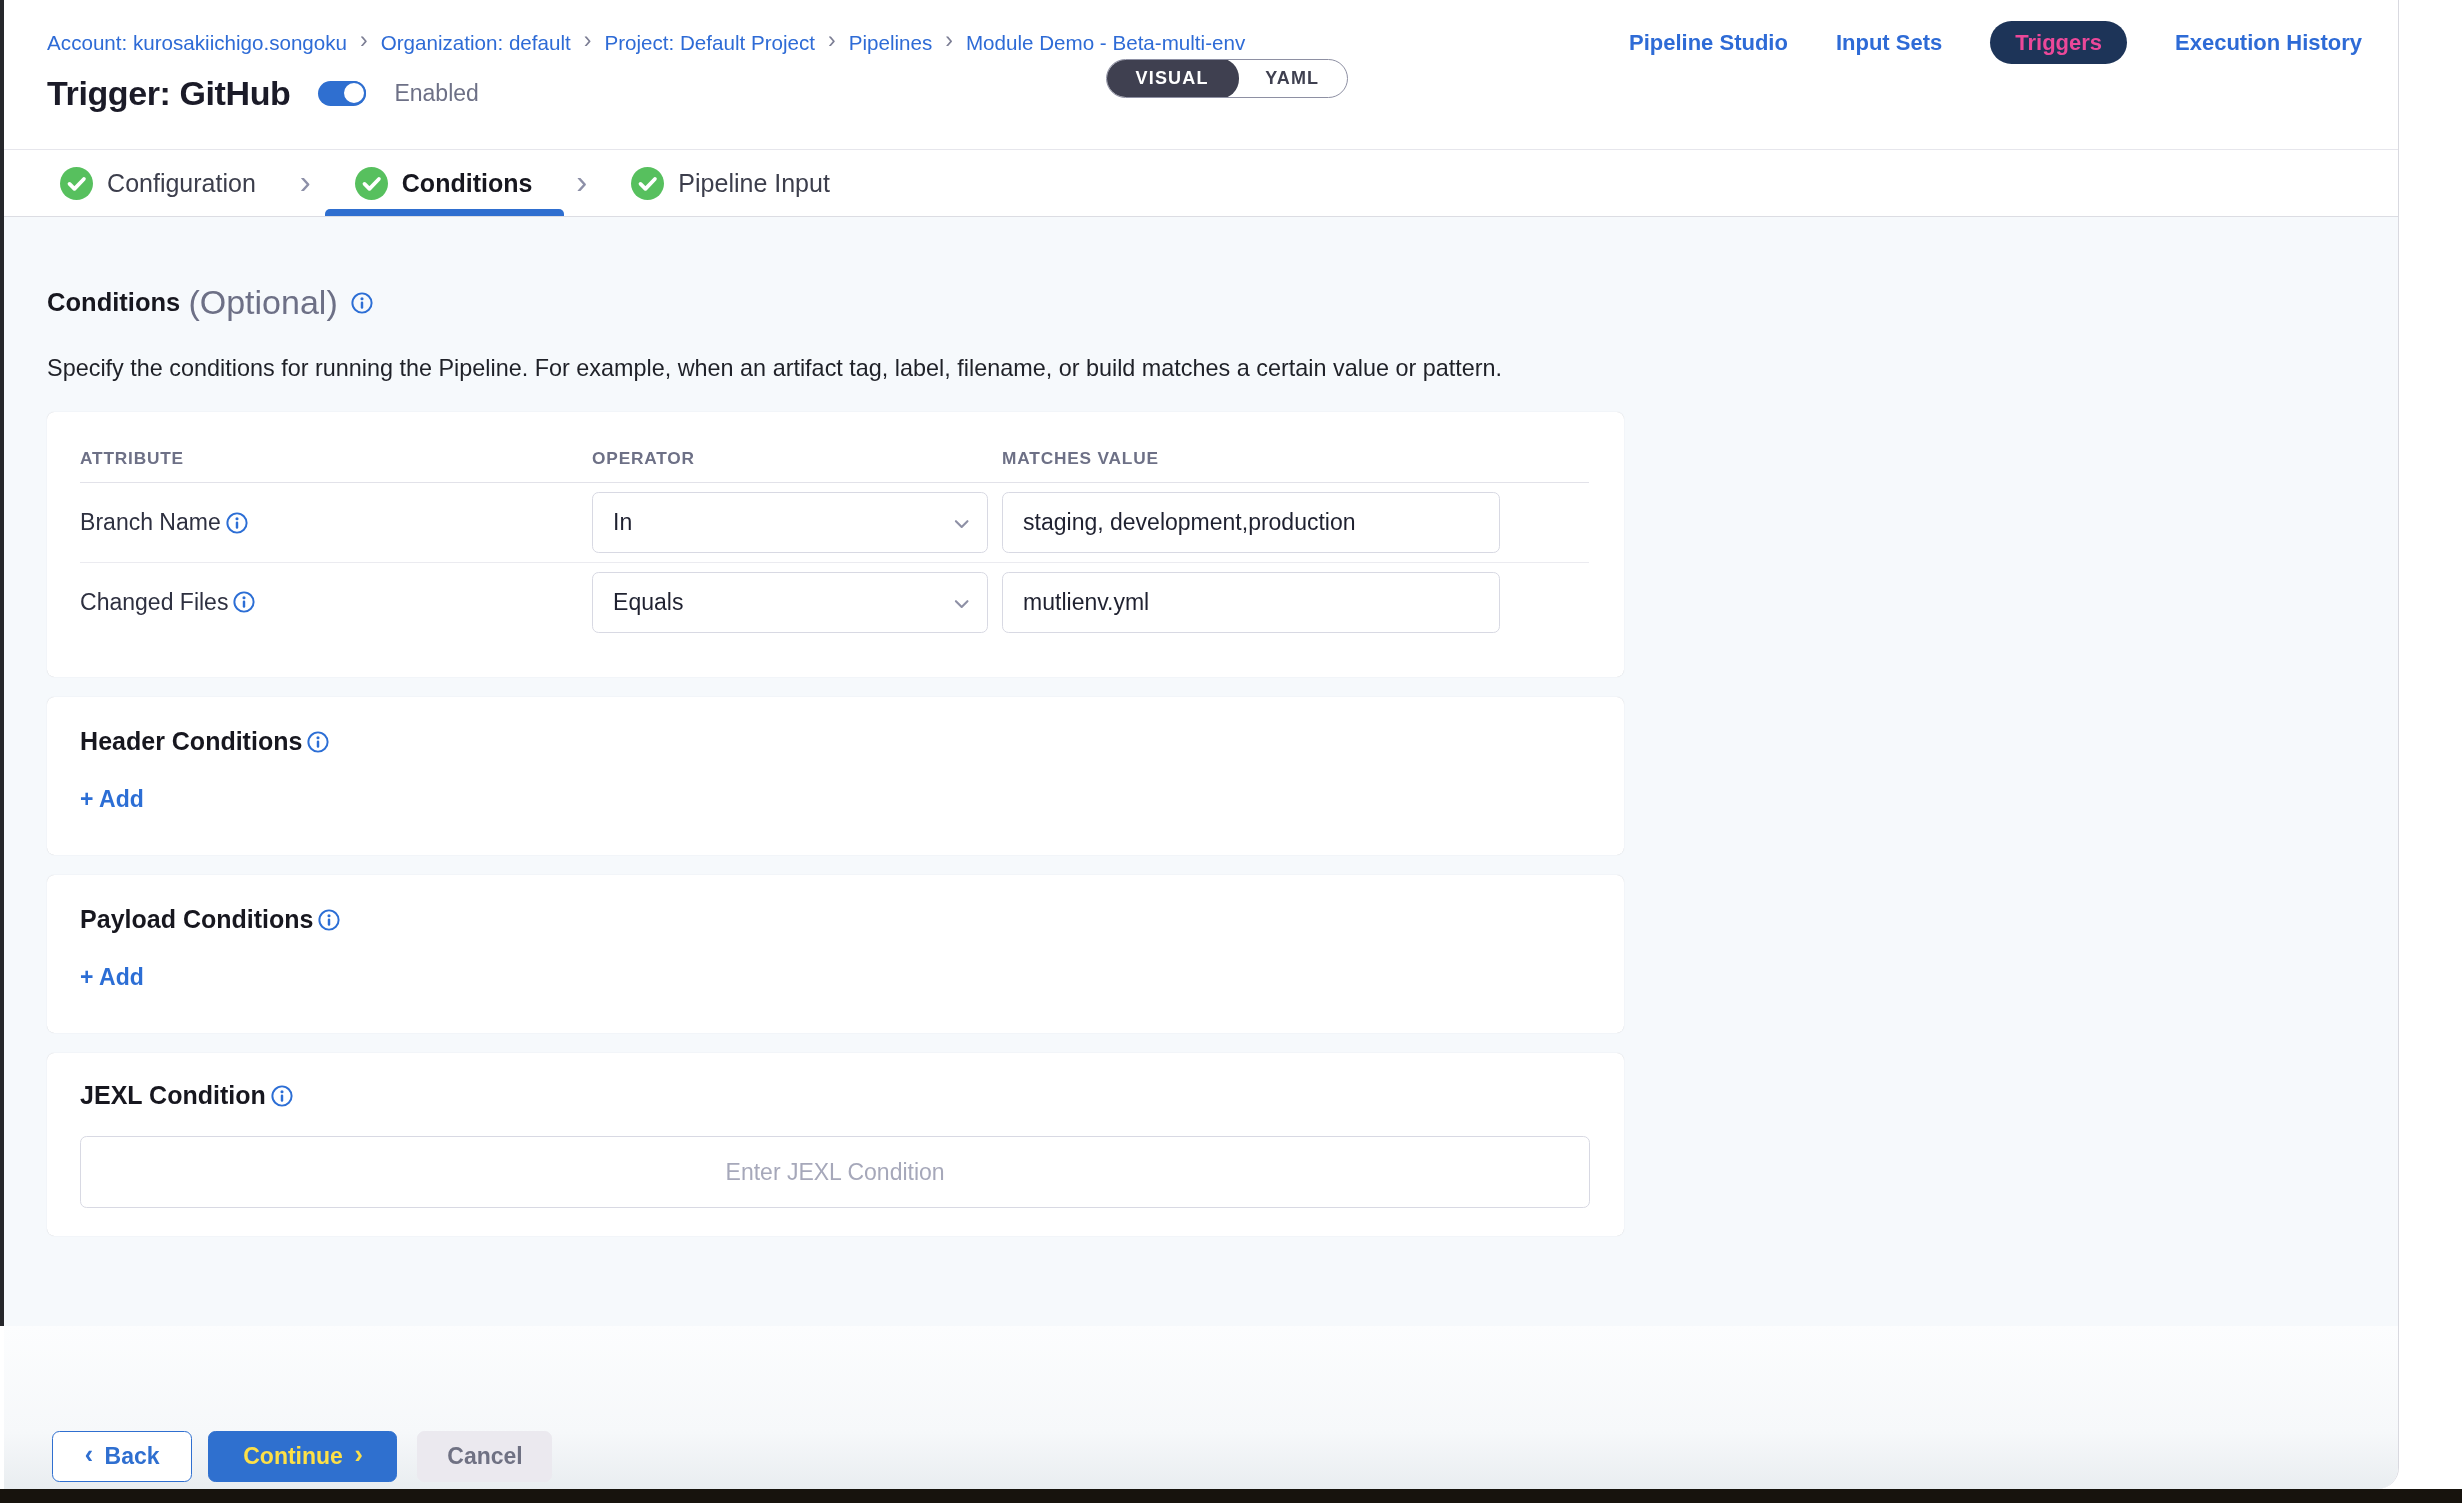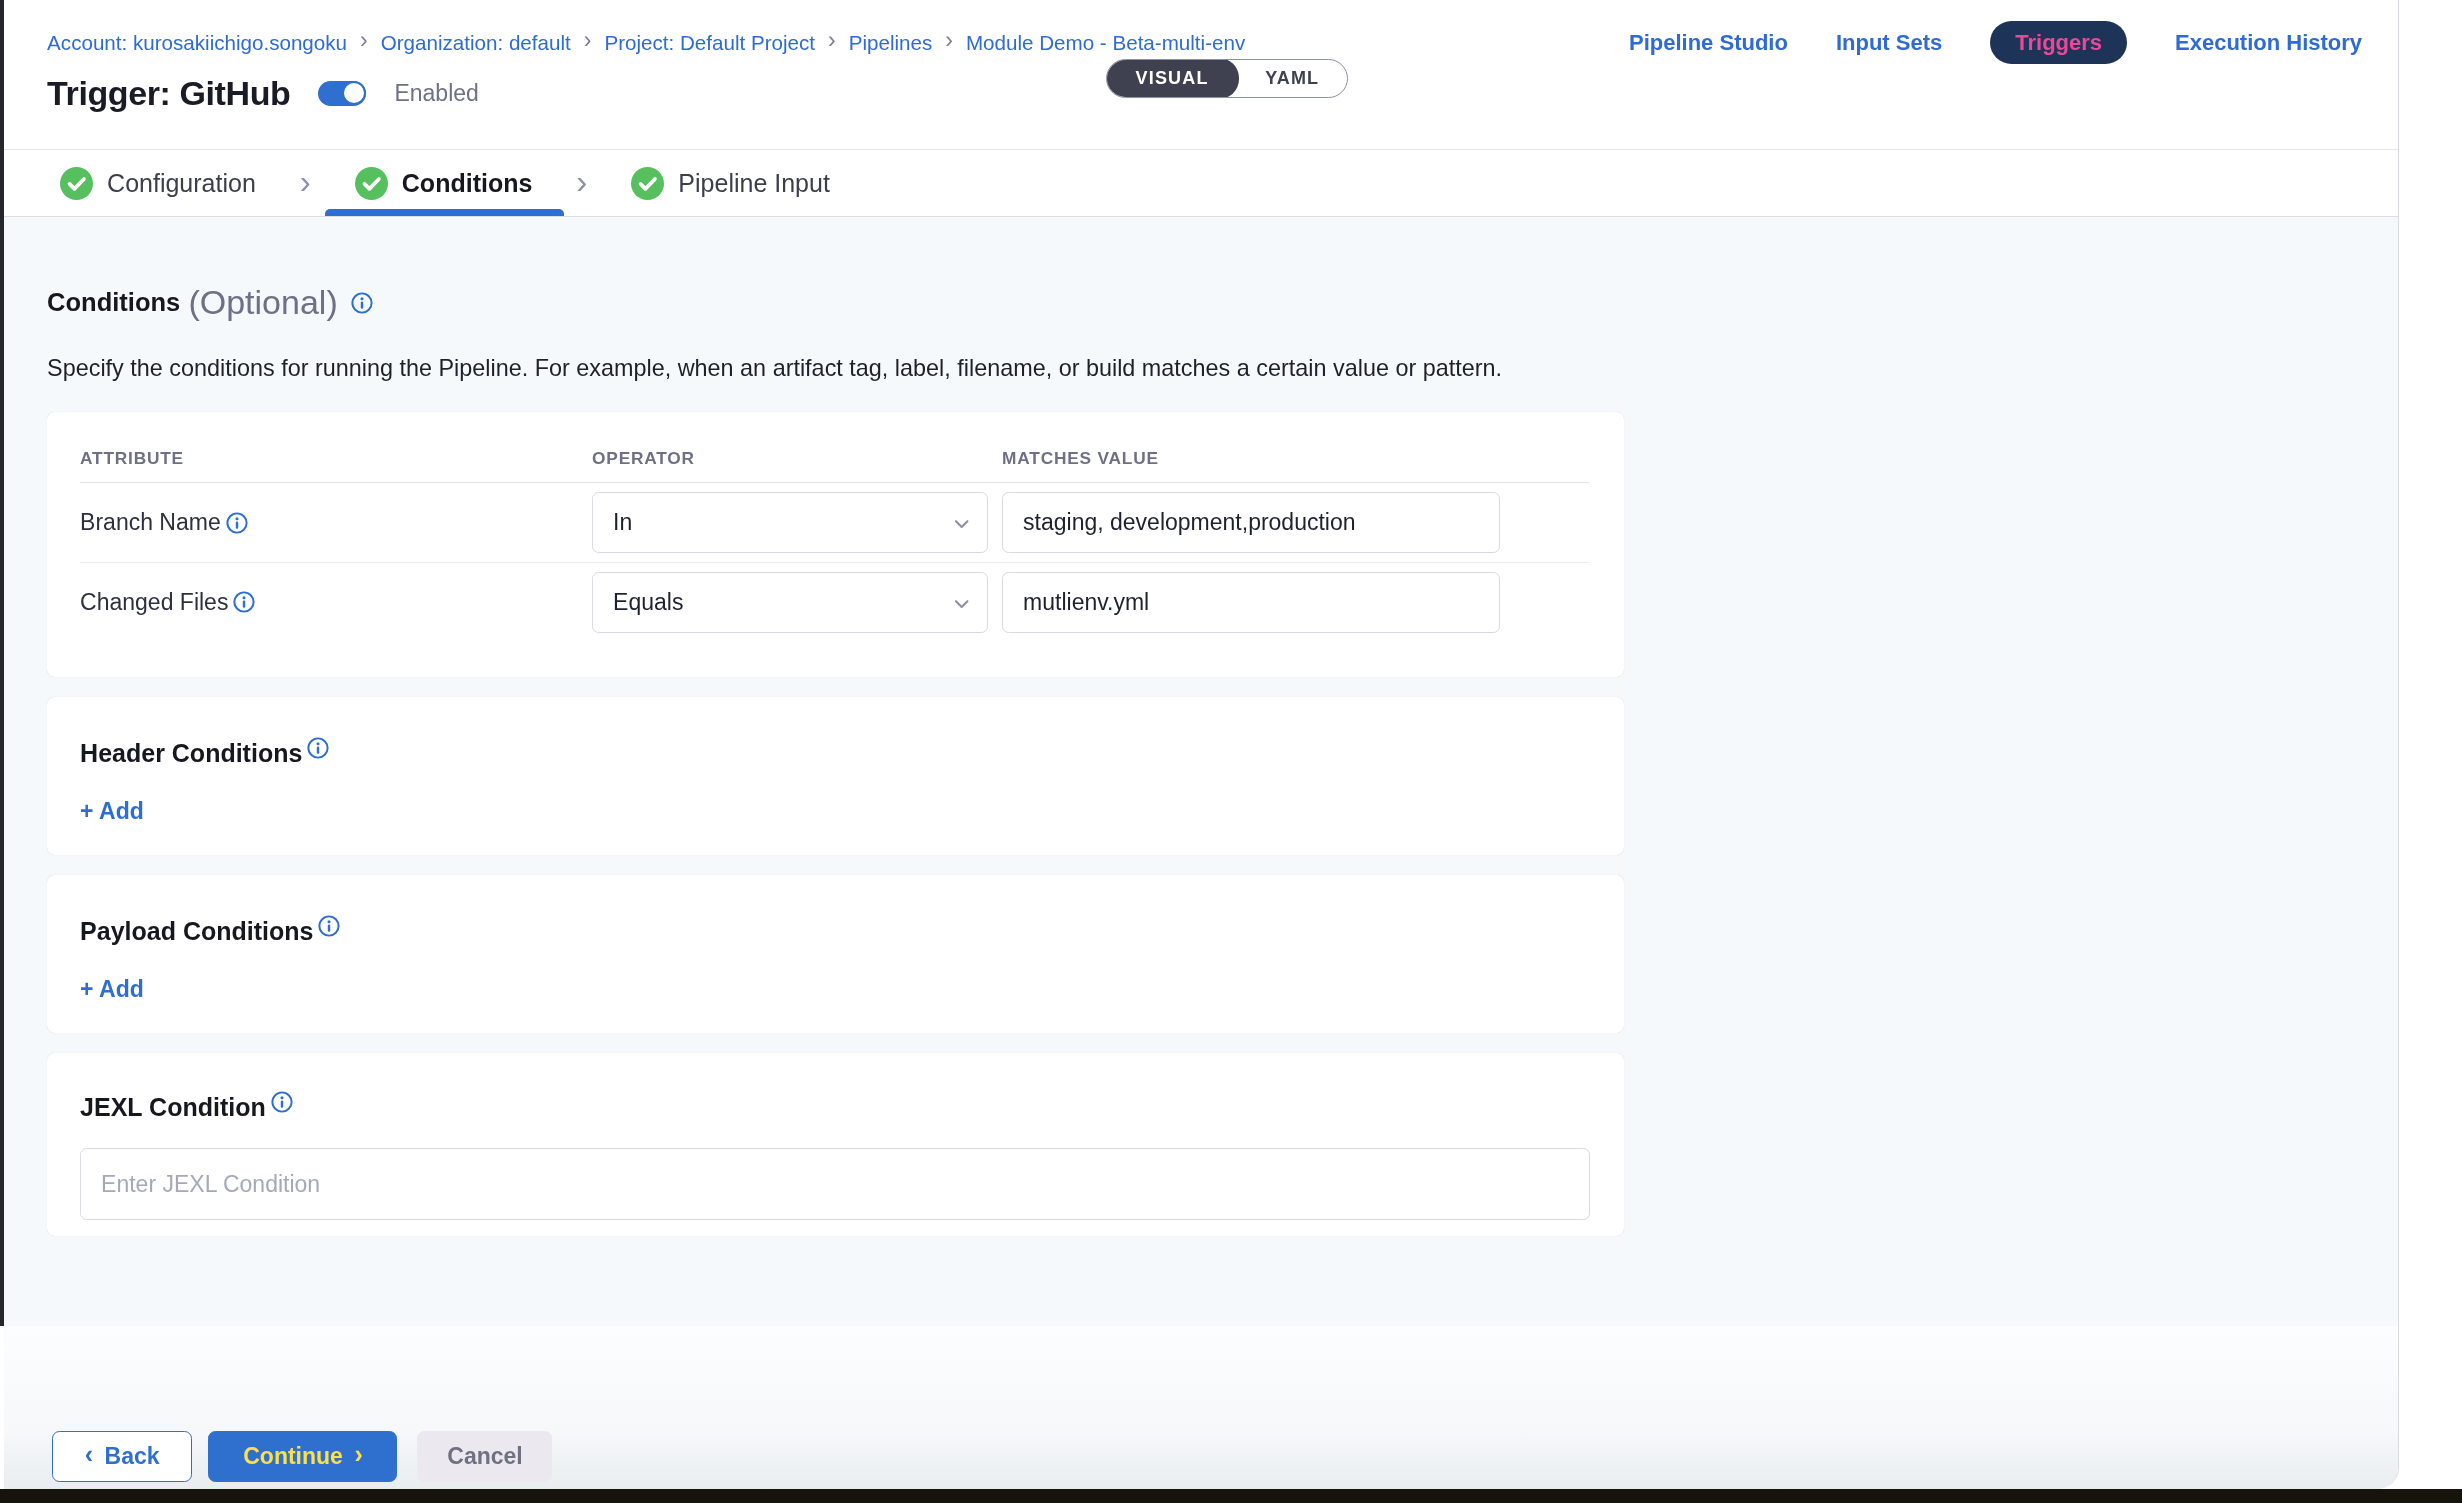--- a/index.html
+++ b/index.html
@@ -68,25 +68,25 @@
   .select-box { position:relative; width:396px; height:61px; background:#fff; border:1.6px solid #d8d9e3;
                 border-radius:6.6px; display:flex; align-items:center; padding:0 48px 0 20px;
                 font-size:23px; color:#1f2130; cursor:pointer; }
   .select-box .chev { position:absolute; right:15px; top:20px; width:21.4px; height:21.4px; }
   .text-input { width:498px; height:61px; background:#fff; border:1.6px solid #d8d9e3; border-radius:6.6px;
                 padding:0 20px; font-size:23px; color:#1f2130; font-family:"Liberation Sans",sans-serif; }
   .text-input::placeholder { color:#a6a8ba; }
 
   .card.simple-card { height:158px; padding:30px 33px 0 33px; margin-top:20px; }
   .card-title-row { display:flex; align-items:center; }
-  .card-title { font-size:25px; font-weight:700; color:#17171f;margin-top:12px; }
+  .card-title { font-size:25px; font-weight:700; color:#17171f; }
   .add-link { display:inline-block; margin-top:30px; font-size:23px; font-weight:700; color:#2c6ed5; cursor:pointer; }
 
   .card.jexl-card { height:183px; padding:28px 33px 0 33px; margin-top:20px; }
-  .jexl-input { width:1510px; height:72px; margin-top:26px; font-size:23px; }
+  .jexl-input { width:1510px; height:72px; margin-top:26px; font-size:23px;text-align:center; }
 
   
   .footer { height:163px; background:linear-gradient(180deg,#fcfdfe 0%,#f6f8fa 65%,#e9edf0 100%);
             padding:105px 0 0 48px; display:flex; align-items:flex-start; }
   .btn { display:flex; align-items:center; justify-content:center; gap:11.5px; height:51px;
          border-radius:7.4px; font-size:23px; font-weight:600; cursor:pointer; }
   .btn-back { width:140px; background:#ffffff; border:1.6px solid #2f6fd0; color:#2f6fd0; }
   .btn-continue { width:189px; margin-left:16.4px; background:#2f70cf; border:1.6px solid #2f70cf; color:#fde047; }
   .btn-cancel { width:135px; margin-left:20px; background:#ebe9ef; border:1.6px solid #ebe9ef; color:#6f7183; }
   .btn .chev-char { font-size:25px; font-weight:700; transform:translateY(-1.6px); }

